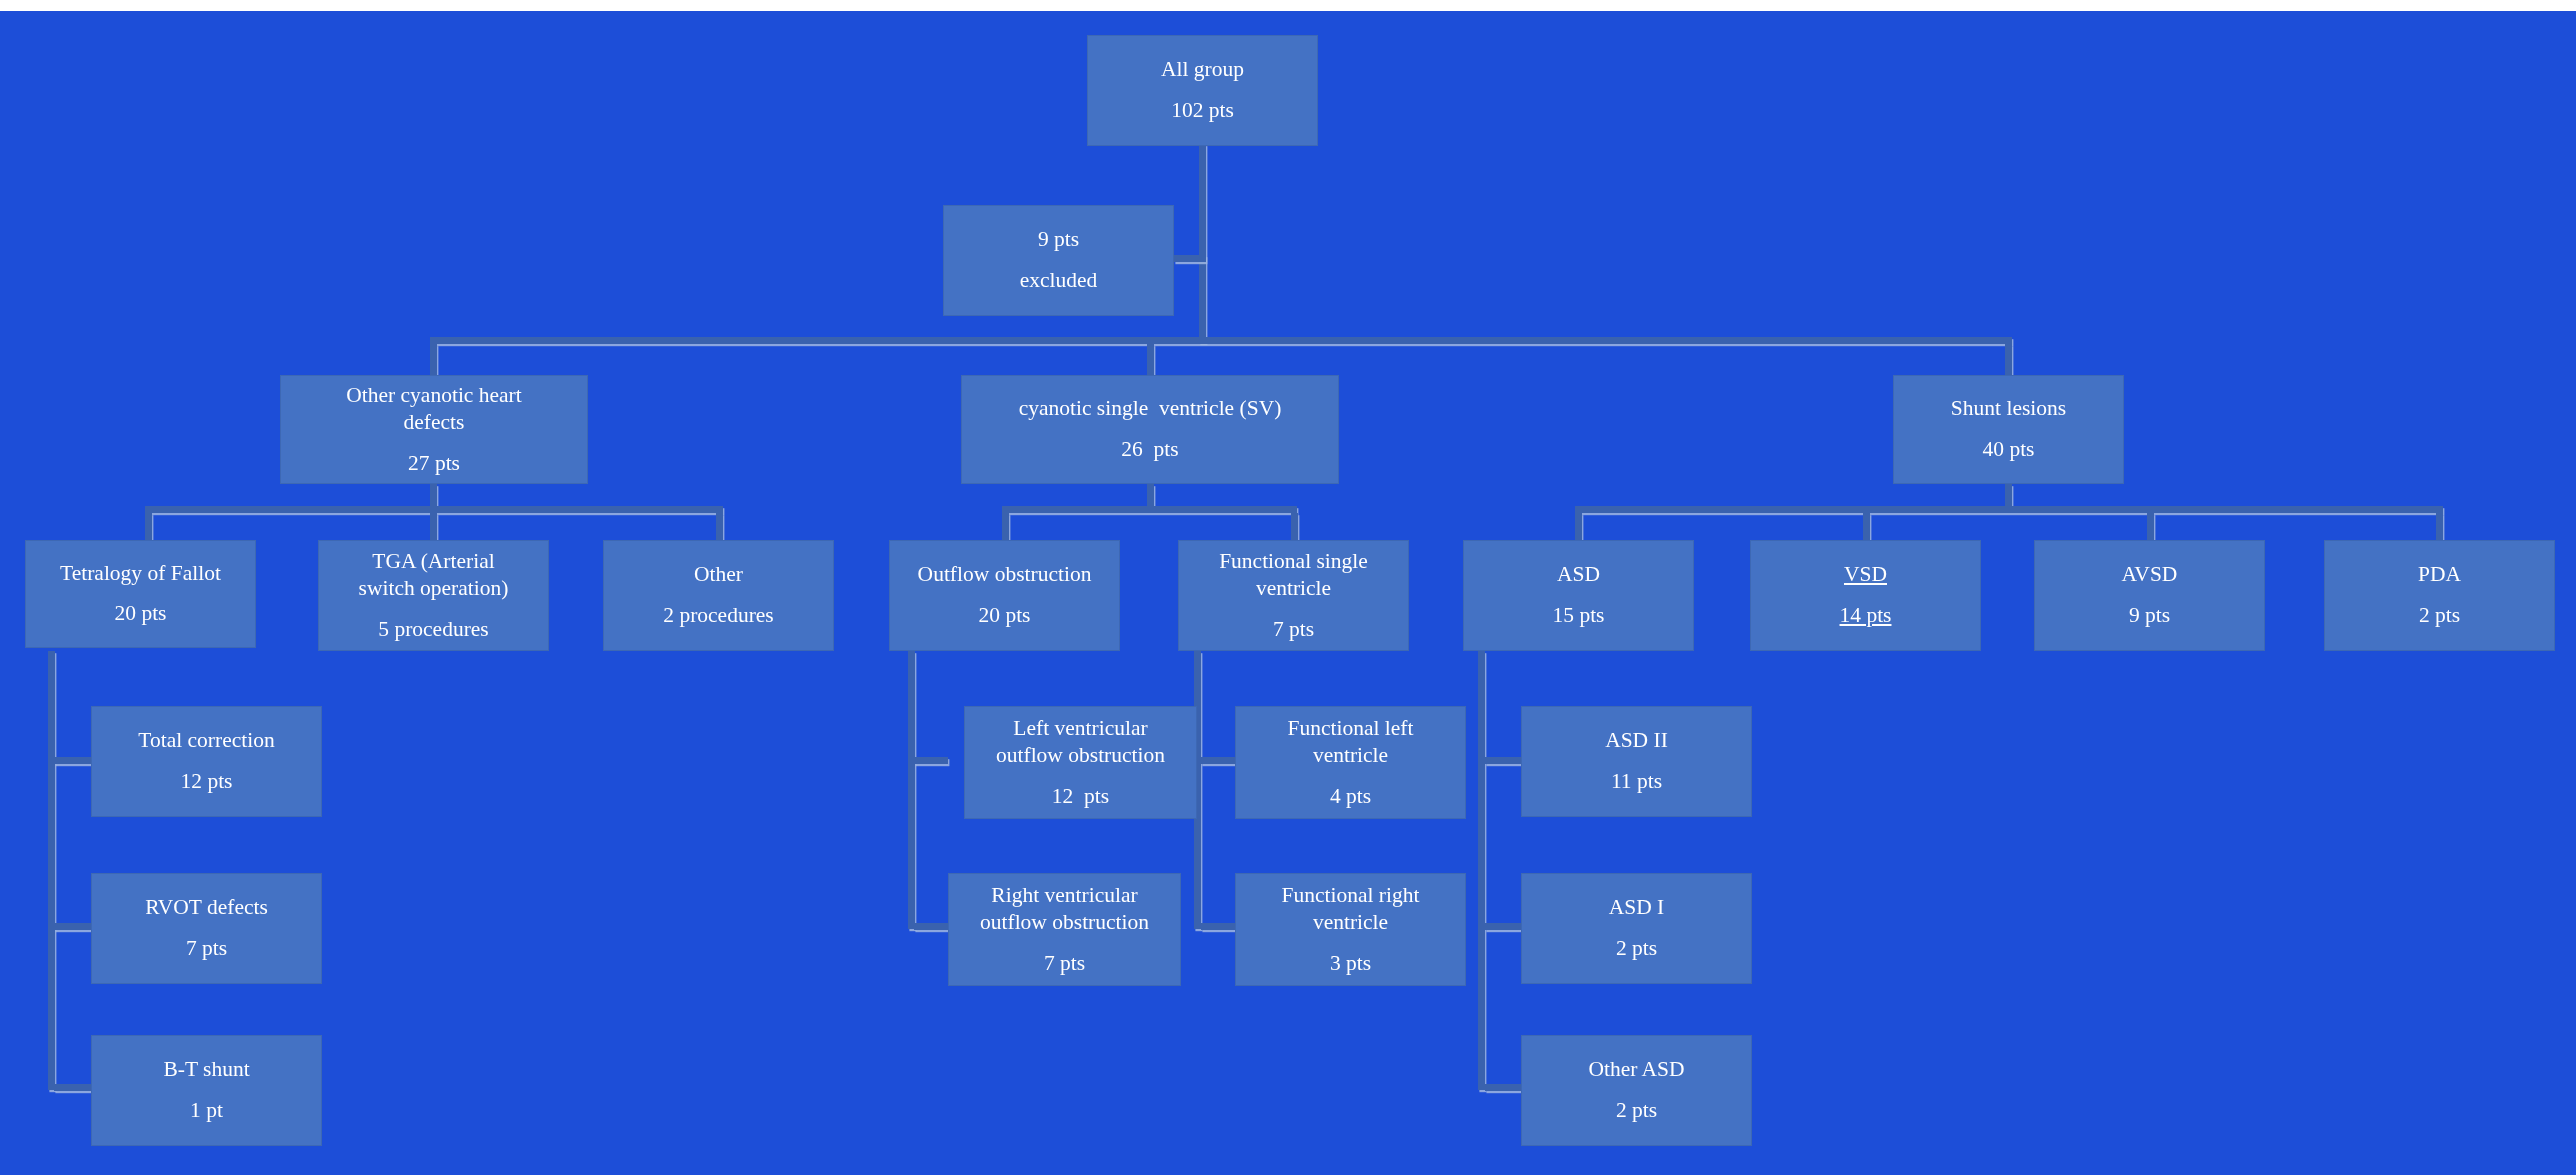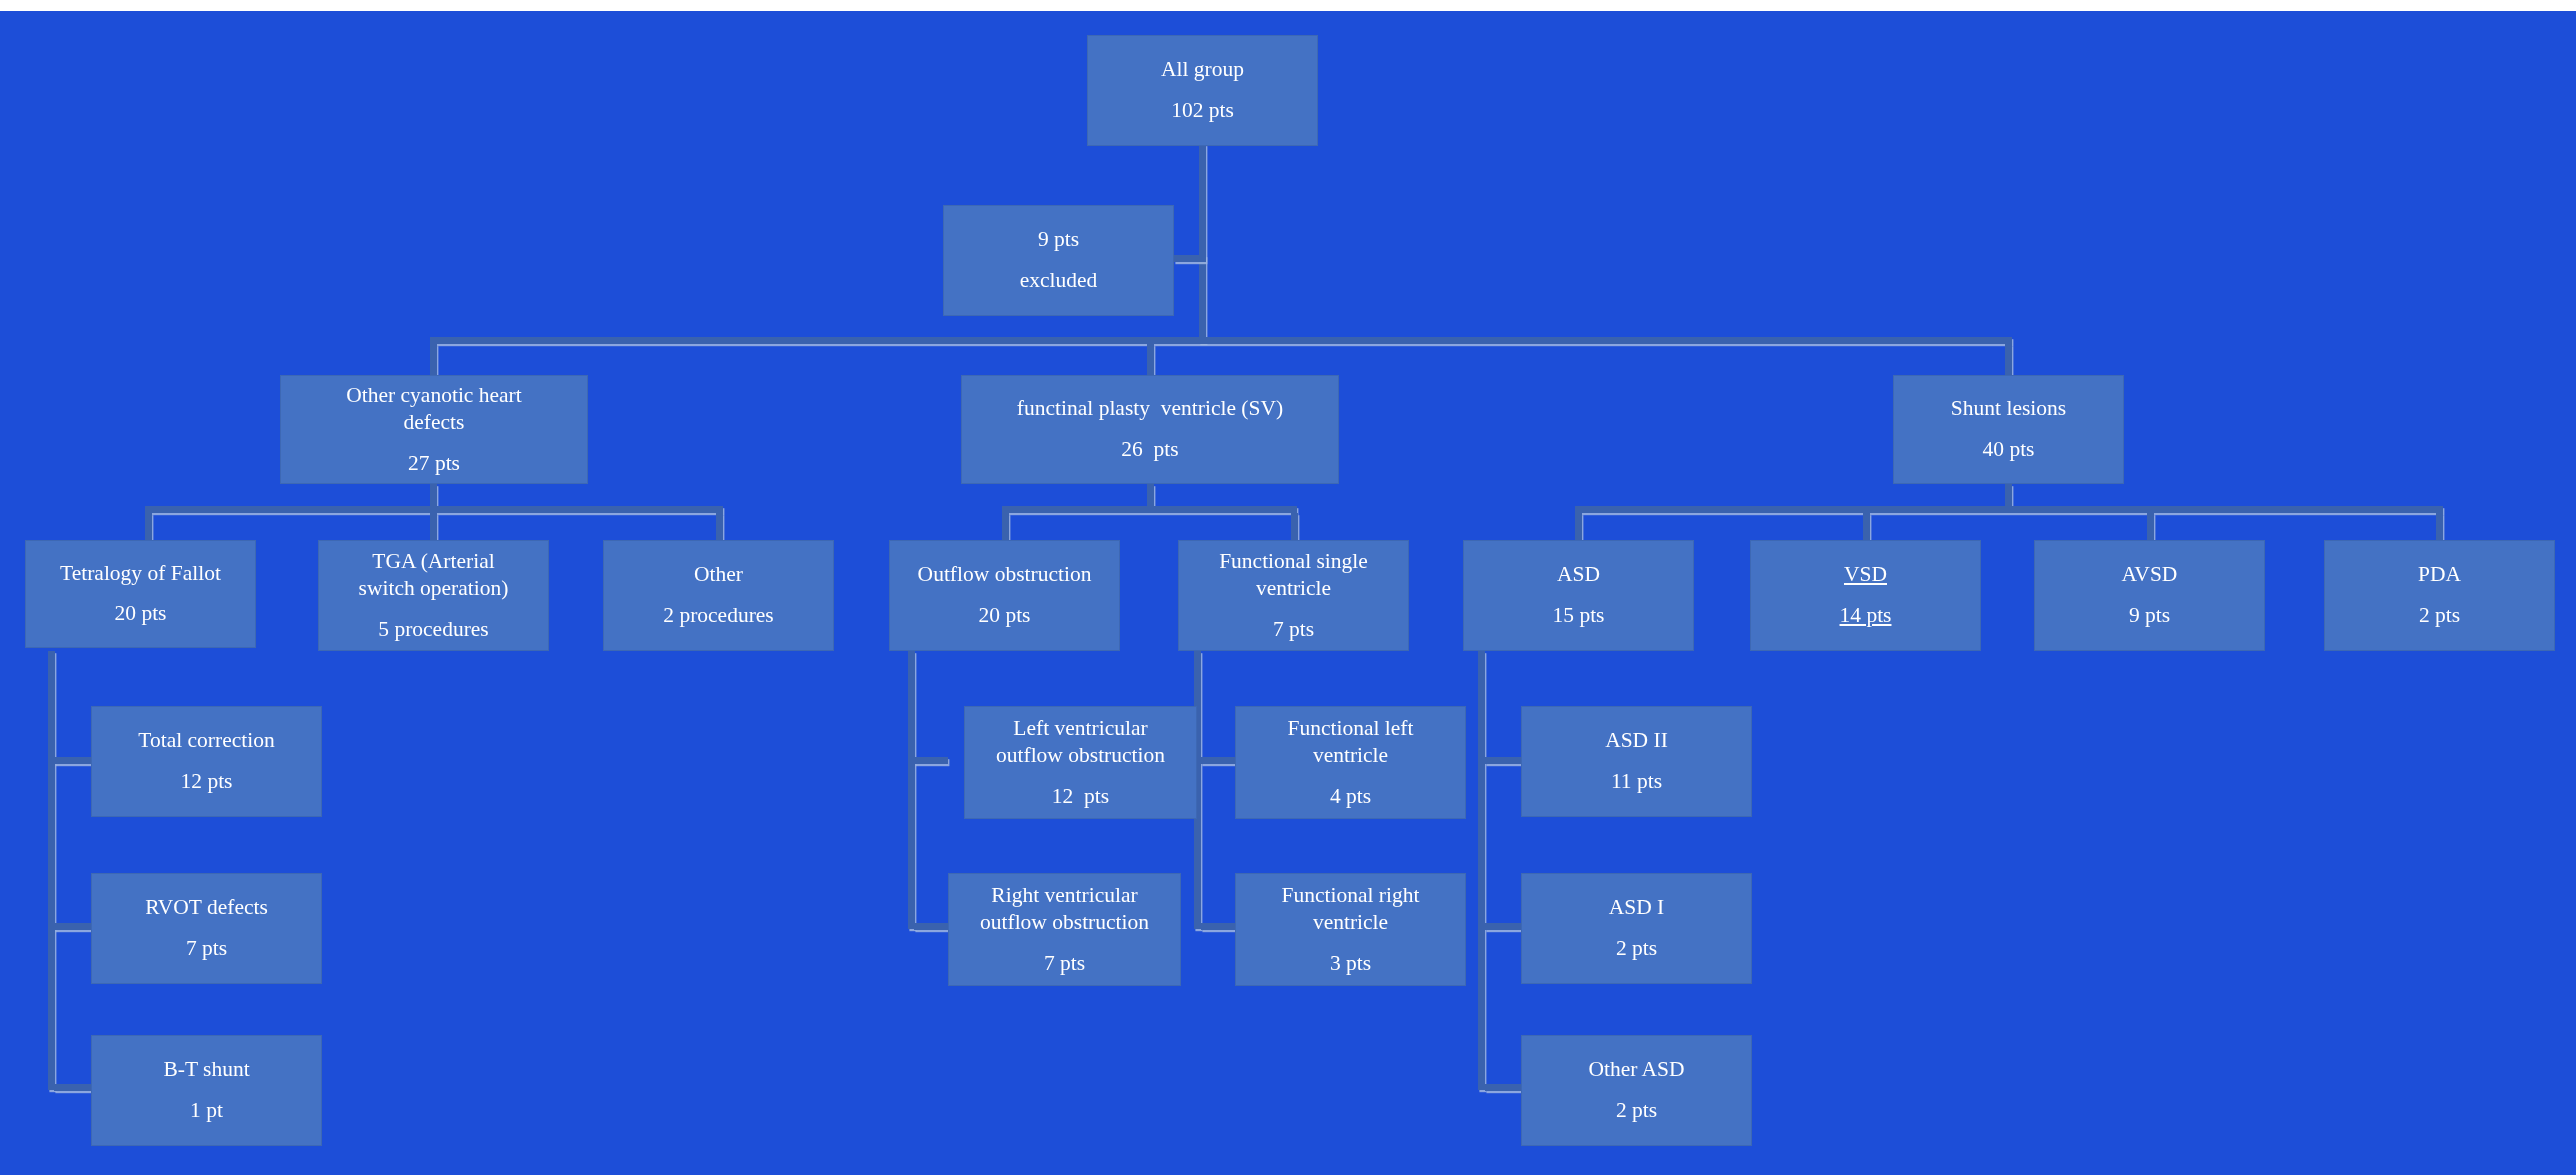--- a/index.html
+++ b/index.html
@@ -80,21 +80,21 @@
     <div class="node" style="left: 943px; top: 194px; width: 231px; height: 111px;">
       <div class="name">9 pts</div>
       <div class="count">excluded</div>
     </div>
     <div class="node" style="left: 280px; top: 364px; width: 308px; height: 109px;">
       <div class="name">Other cyanotic heart
 defects</div>
       <div class="count">27 pts</div>
     </div>
     <div class="node" style="left: 961px; top: 364px; width: 378px; height: 109px;">
-      <div class="name">functinal plasty  ventricle (SV)</div>
+      <div class="name">cyanotic single  ventricle (SV)</div>
       <div class="count">26  pts</div>
     </div>
     <div class="node" style="left: 1893px; top: 364px; width: 231px; height: 109px;">
       <div class="name">Shunt lesions</div>
       <div class="count">40 pts</div>
     </div>
     <div class="node" style="left: 25px; top: 529px; width: 231px; height: 108px;">
       <div class="name">Tetralogy of Fallot</div>
       <div class="count">20 pts</div>
     </div>

